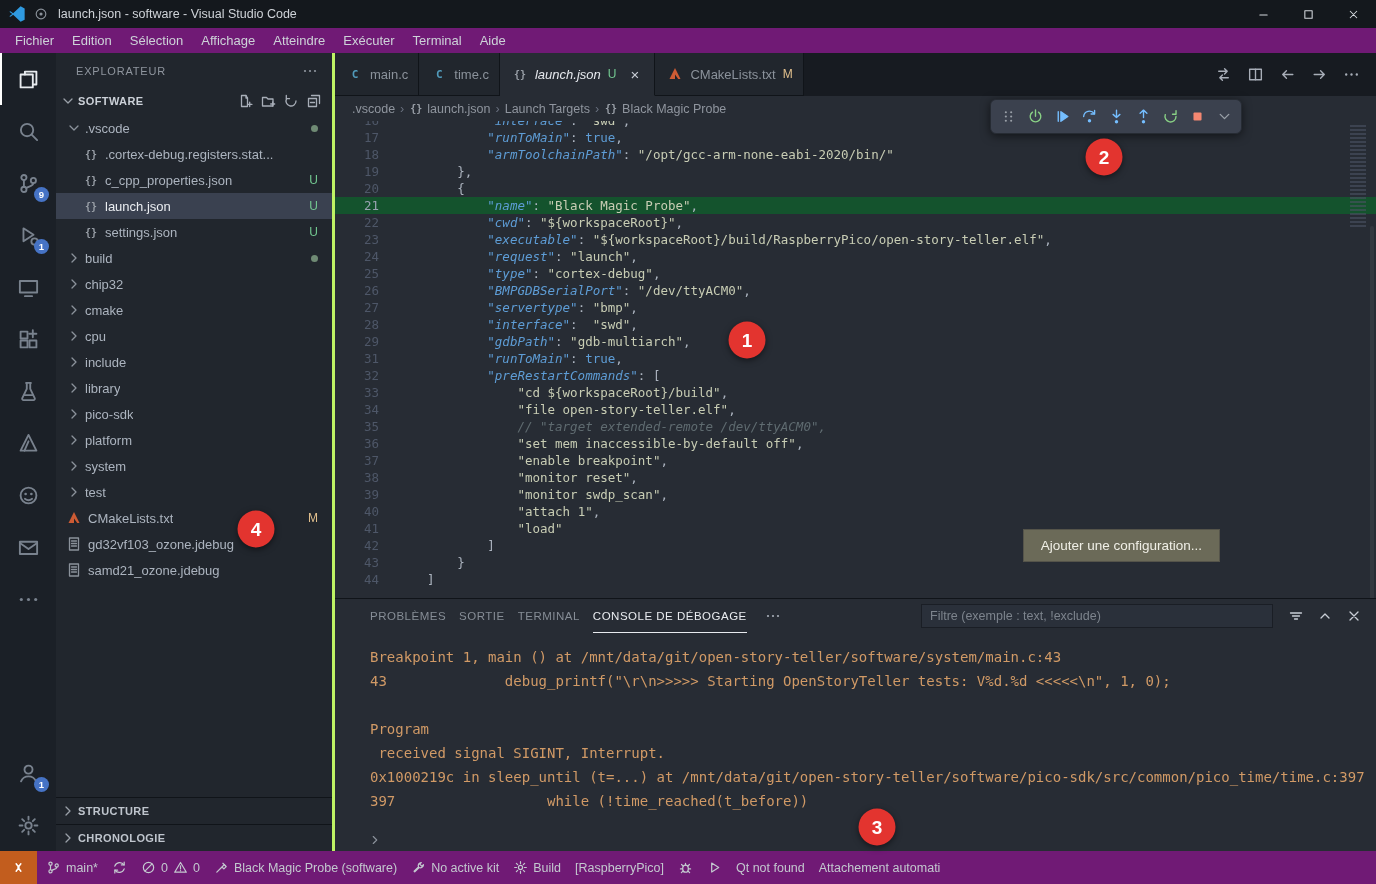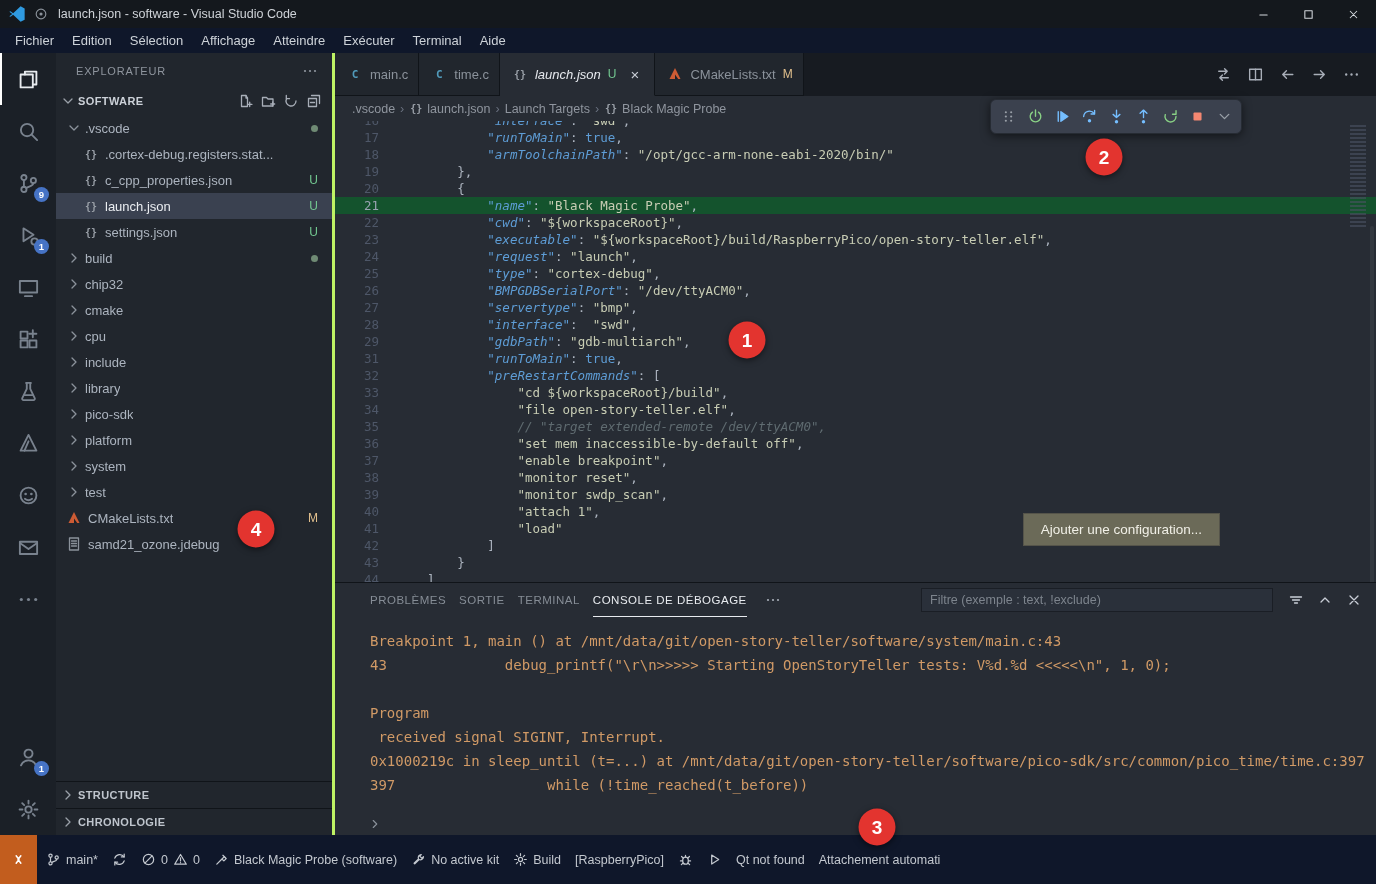--- a/index.html
+++ b/index.html
@@ -12,21 +12,21 @@
   
   .titlebar{height:28px;background:#14181d;display:flex;align-items:center;padding-left:8px;flex:none}
   .logo{width:18px;height:18px;margin-right:8px}
   .circ{width:14px;height:14px;margin-right:10px;color:#8b929b}
   .tb-title{font-size:12.5px;color:#cfd3d8}
   .tb-controls{margin-left:auto;display:flex;height:100%}
   .tb-btn{width:45px;display:flex;align-items:center;justify-content:center;color:#d4d8dd}
   .tb-btn .ico,.tb-btn svg{width:13px;height:13px}
 
   
-  .menubar{height:25px;background:#0f172a;display:flex;align-items:flex-start;padding-left:6px;flex:none}
+  .menubar{height:25px;background:#701a75;display:flex;align-items:flex-start;padding-left:6px;flex:none}
   .menu-item{padding:0 9px;font-size:13px;color:#cdd2d8;height:100%;display:flex;align-items:center}
 
   .main{flex:1;display:flex;min-height:0}
 
   
   .activitybar{width:56px;background:#1b2027;display:flex;flex-direction:column;flex:none}
   .act-item{height:52px;width:100%;display:flex;align-items:center;justify-content:center;color:#79828e;position:relative}
   .act-item.active{color:#e8ebef;box-shadow:inset 2px 0 0 #ffffff}
   .act-item .ico{width:23px;height:23px}
   .act-badge{position:absolute;right:7px;bottom:7px;background:#4673c5;color:#fff;font-size:9.5px;font-weight:bold;
@@ -116,21 +116,21 @@
   .panel-filter::placeholder{color:#7d848d}
   .panel-actions{display:flex;gap:13px;margin-left:15px;color:#c9ced6}
   .panel-actions .ico{width:16px;height:16px}
   .panel-body{flex:1;padding:12px 10px 0 35px;font-family:"DejaVu Sans Mono",monospace;font-size:14px;
     line-height:24px;color:#d19a66;overflow:hidden}
   .console-line{white-space:pre-wrap;word-break:break-all;min-height:24px}
   .panel-prompt{height:22px;display:flex;align-items:center;padding-left:33px;color:#8b929b;flex:none}
   .panel-prompt .ico{width:14px;height:14px}
 
   
-  .statusbar{height:49px;background:#0f172a;display:flex;align-items:stretch;font-size:12.5px;color:#c3c8cf;
+  .statusbar{height:33px;background:#701a75;display:flex;align-items:stretch;font-size:12.5px;color:#c3c8cf;
     flex:none;overflow:hidden;white-space:nowrap}
   .sb-item{display:flex;align-items:center;gap:5px;padding:0 7px}
   .sb-item .ico{width:15px;height:15px}
   .sb-remote{background:#c25d1e;color:#fff;padding:0 11px;margin-right:2px}
 
   
   #annotations{position:absolute;inset:0;pointer-events:none;z-index:60}
   .annot{position:absolute;width:37px;height:37px;border-radius:50%;background:#e3342f;color:#fff;
     display:flex;align-items:center;justify-content:center;font-size:19px;font-weight:bold;
     transform:translate(-50%,-50%);box-shadow:0 2px 6px rgba(0,0,0,.5);font-family:"Liberation Sans",sans-serif}
@@ -468,20 +468,29 @@
           </div>
           <div class="tree-row" style="padding-left:10px">
             <span class="ico tree-fic">
               <svg viewBox="0 0 16 16">
                 <path fill="#cc5b34" d="M8 2l5.5 11h-11z"></path>
                 <path fill="#1b2027" d="M8 8.5L11.2 13H8z"></path>
               </svg>
             </span>
             <span class="tree-label">CMakeLists.txt</span>
             <span class="tree-right git-M">M</span>
+          </div>
+          <div class="tree-row" style="padding-left:10px">
+            <span class="ico tree-fic">
+              <svg viewBox="0 0 16 16" fill="none" stroke="currentColor" stroke-width="1.3" stroke-linecap="round" stroke-linejoin="round">
+                <rect x="3.5" y="2" width="9" height="12"></rect>
+                <path d="M5.5 5h5M5.5 7.5h5M5.5 10h5"></path>
+              </svg>
+            </span>
+            <span class="tree-label">gd32vf103_ozone.jdebug</span>
           </div>
           <div class="tree-row" style="padding-left:10px">
             <span class="ico tree-fic">
               <svg viewBox="0 0 16 16" fill="none" stroke="currentColor" stroke-width="1.3" stroke-linecap="round" stroke-linejoin="round">
                 <rect x="3.5" y="2" width="9" height="12"></rect>
                 <path d="M5.5 5h5M5.5 7.5h5M5.5 10h5"></path>
               </svg>
             </span>
             <span class="tree-label">samd21_ozone.jdebug</span>
           </div>

